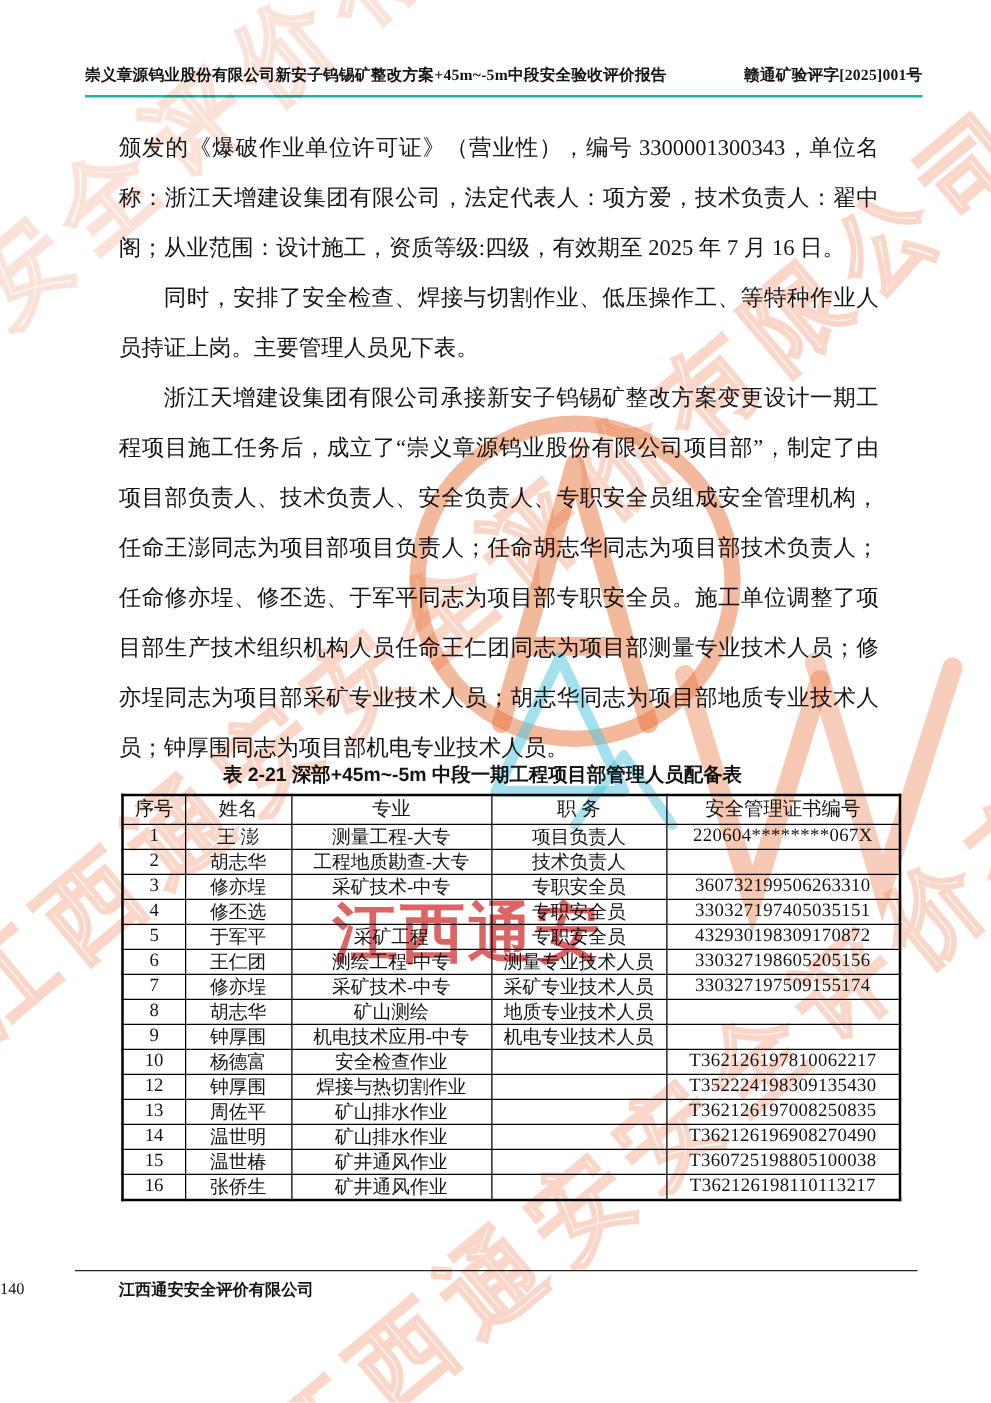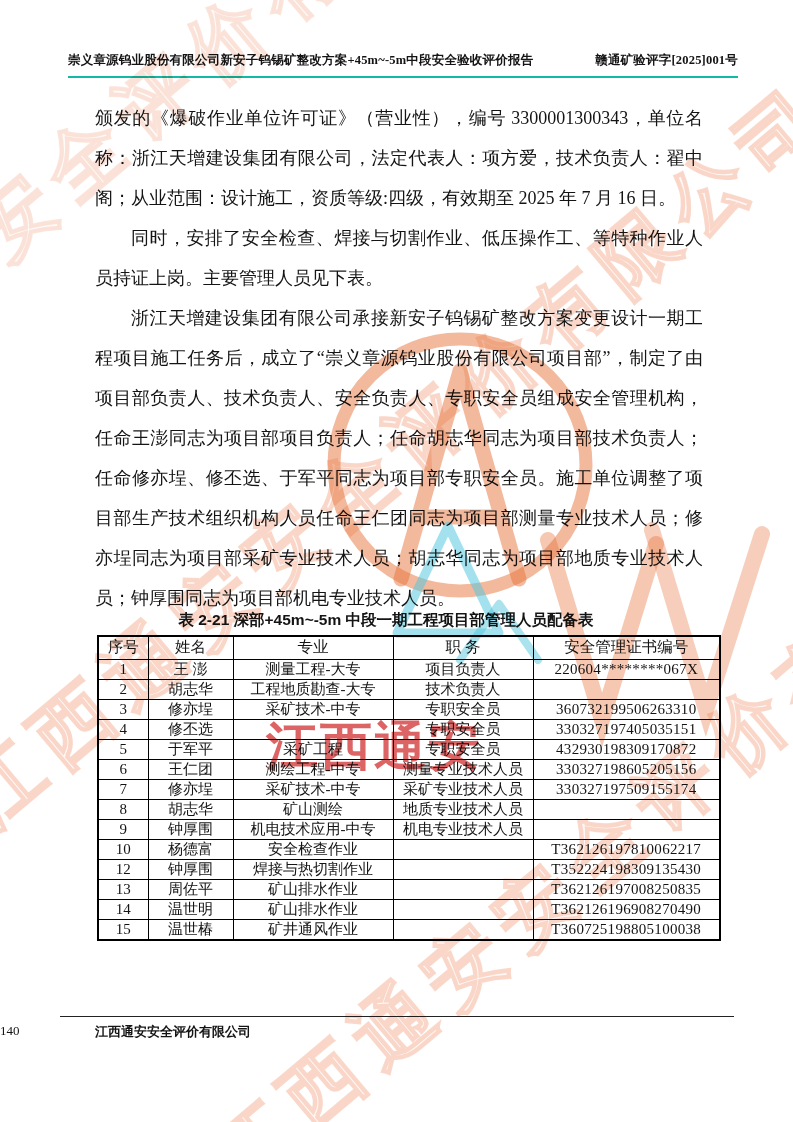--- a/index.html
+++ b/index.html
@@ -190,20 +190,27 @@
             <td class="c3"></td>
             <td class="c4">T362126196908270490</td>
           </tr>
           <tr>
             <td class="c0">15</td>
             <td class="c1">温世椿</td>
             <td class="c2">矿井通风作业</td>
             <td class="c3"></td>
             <td class="c4">T360725198805100038</td>
           </tr>
+          <tr>
+            <td class="c0">16</td>
+            <td class="c1">张侨生</td>
+            <td class="c2">矿井通风作业</td>
+            <td class="c3"></td>
+            <td class="c4">T362126198110113217</td>
+          </tr>
         </tbody>
     </table>
   </div>
 
   <div class="footer-rule"></div>
   <div class="footer-company">江西通安安全评价有限公司</div>
   <div class="footer-page">140</div>
 
   <div class="watermark-layer">
     <div class="wm-band b1">江西通安安全评价有限公司</div>

